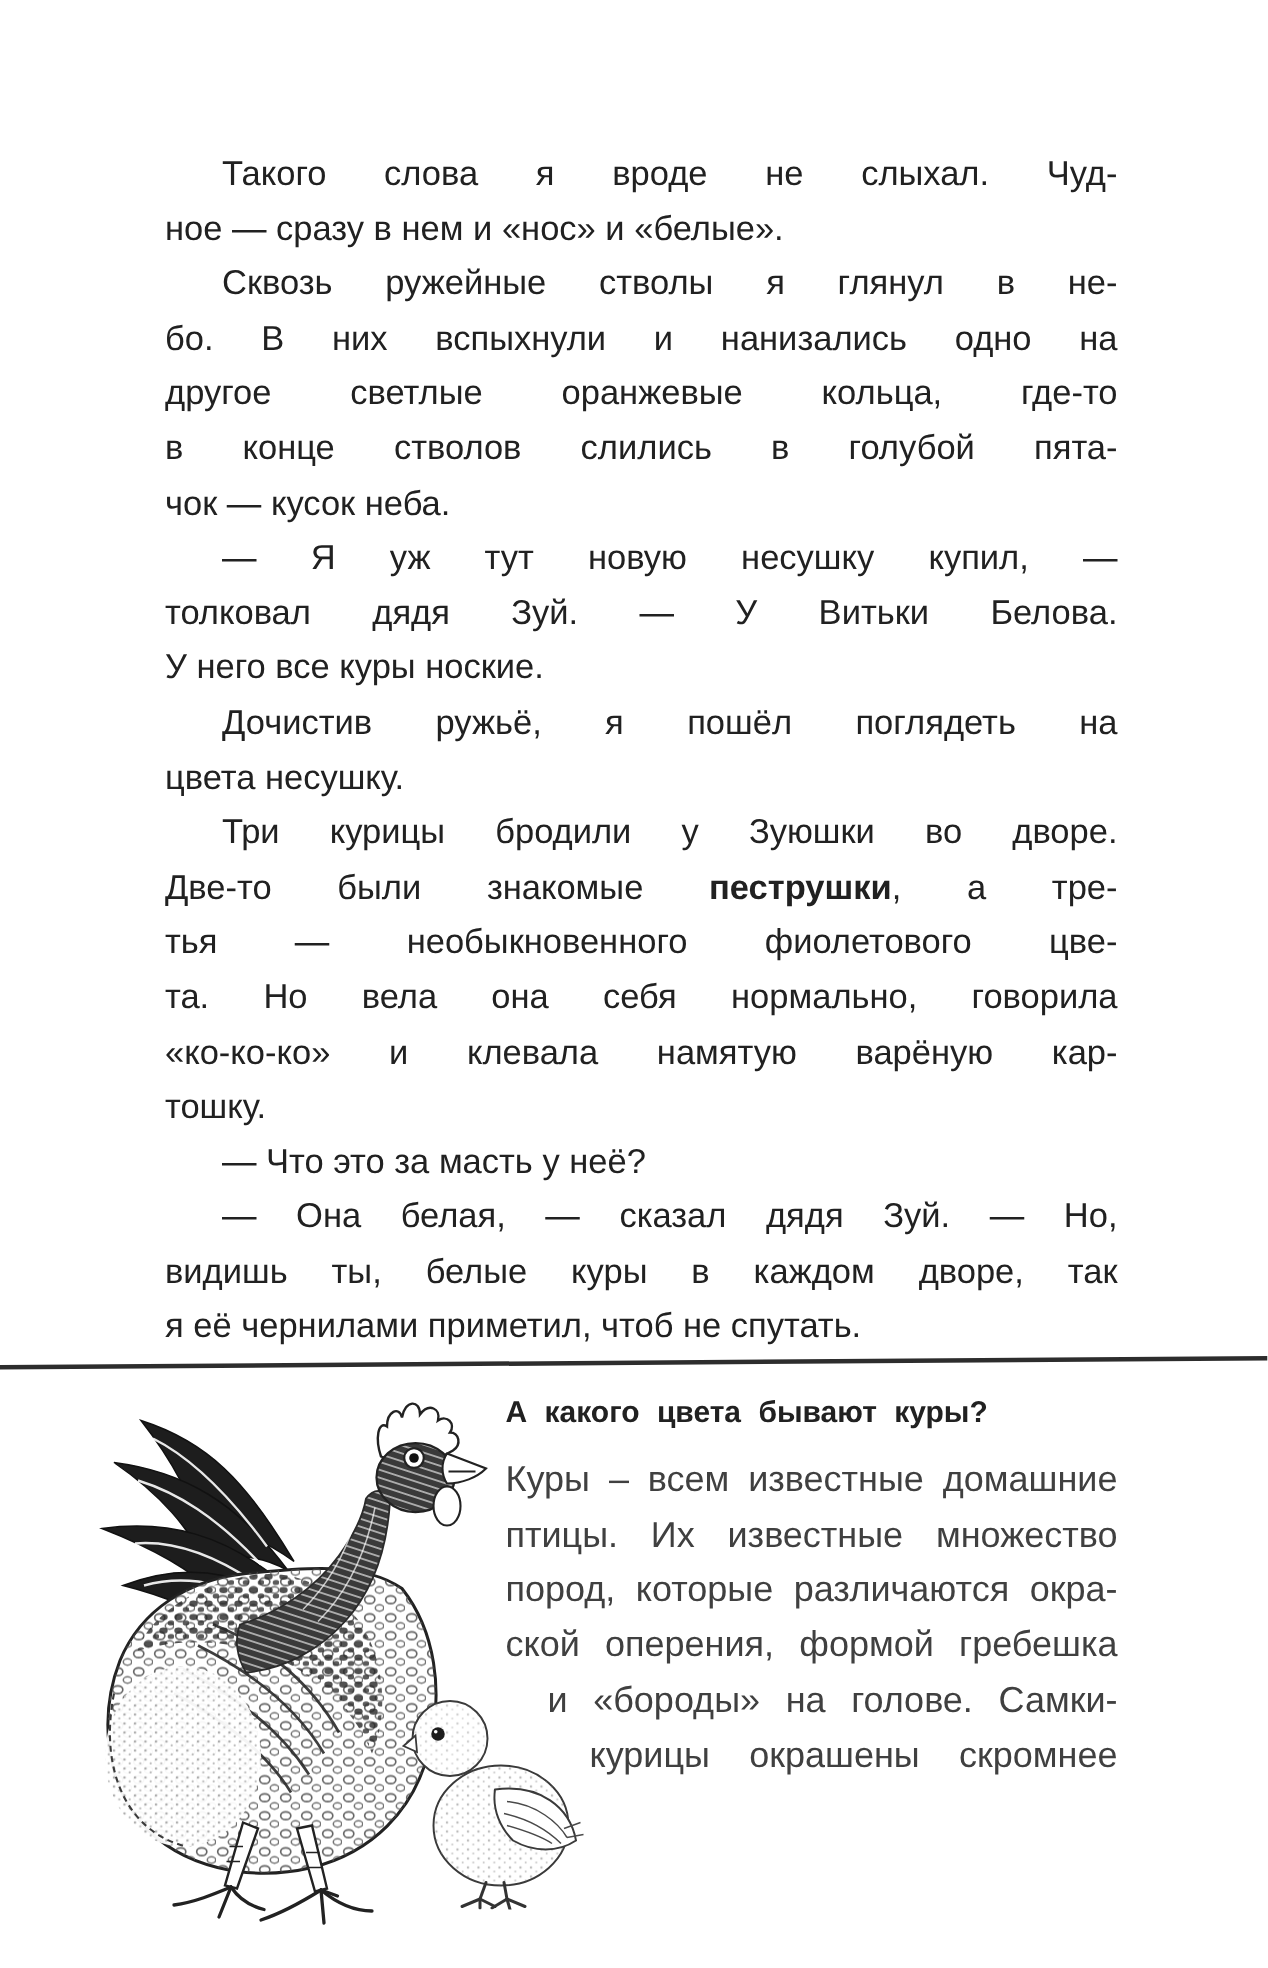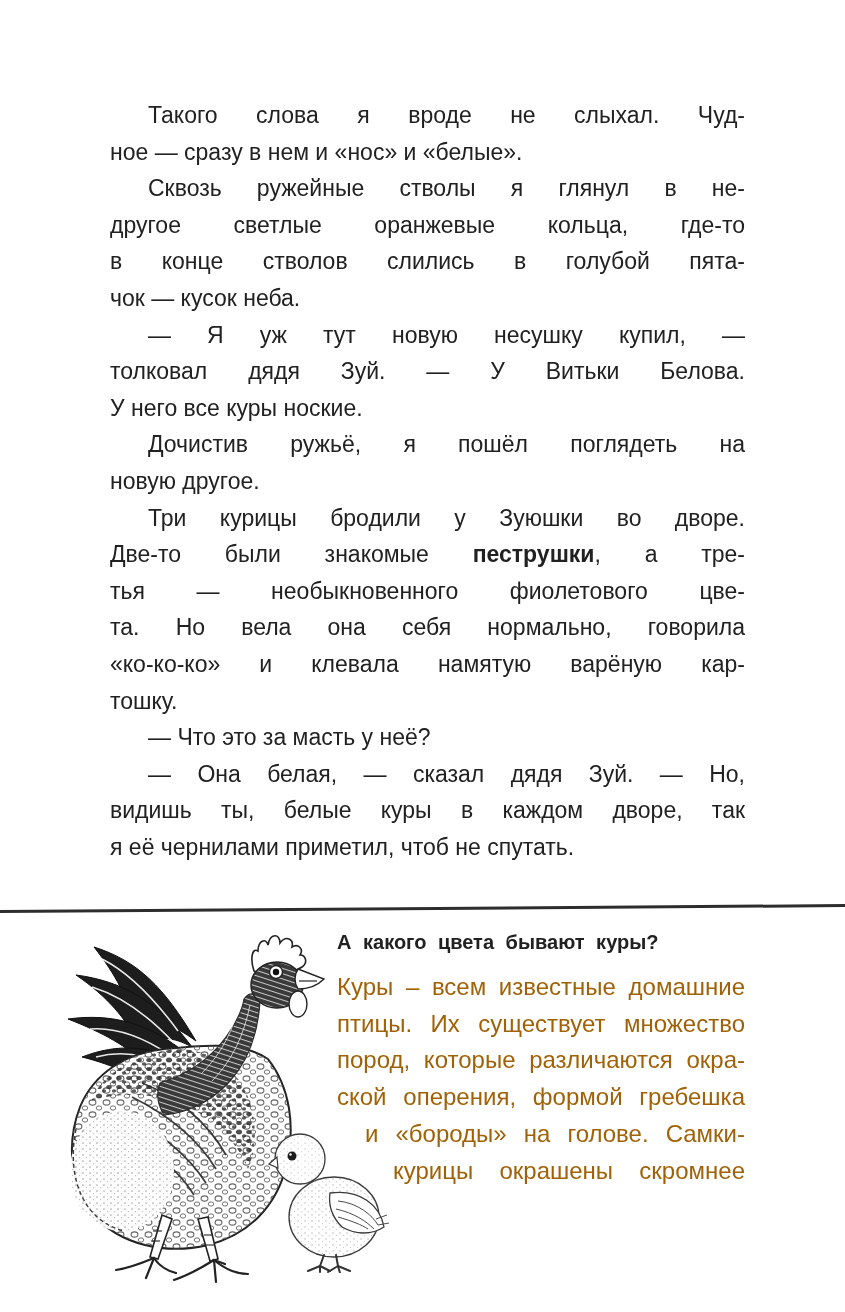--- a/index.html
+++ b/index.html
@@ -35,51 +35,52 @@
   
   .info { position:absolute; left:0; top:915px; width:845px; height:397px; }
   .info-heading {
     position:absolute; left:337px; top:16px; width:412px;
     font-size:20px; font-weight:700; word-spacing:6px;
     color:var(--ink, #212121);
   }
   .info-body {
     position:absolute; left:337px; top:54px; width:408px;
     font-size:24px; line-height:36.7px;
-    color:#a16207;
+    color:#404040;
   }
   .info-body .info-line { text-align:justify; text-align-last:justify; }
 
   svg.hen   { position:absolute; left:46px;  top:16px;  width:292px; height:362px; }
   svg.chick { position:absolute; left:268px; top:208px; width:124px; height:150px; }
 </style>
 </head>
 <body>
 
 <div class="page">
 
   <div class="story">
       <div>
         <div class="line first"><span>Такого слова я вроде не слыхал. Чуд-</span></div>
         <div class="line last"><span>ное — сразу в нем и «нос» и «белые».</span></div>
       </div>
       <div>
         <div class="line first"><span>Сквозь ружейные стволы я глянул в не-</span></div>
+        <div class="line"><span>бо. В них вспыхнули и нанизались одно на</span></div>
         <div class="line"><span>другое светлые оранжевые кольца, где-то</span></div>
         <div class="line"><span>в конце стволов слились в голубой пята-</span></div>
         <div class="line last"><span>чок — кусок неба.</span></div>
       </div>
       <div>
         <div class="line first"><span>— Я уж тут новую несушку купил, —</span></div>
         <div class="line"><span>толковал дядя Зуй. — У Витьки Белова.</span></div>
         <div class="line last"><span>У него все куры ноские.</span></div>
       </div>
       <div>
         <div class="line first"><span>Дочистив ружьё, я пошёл поглядеть на</span></div>
-        <div class="line last"><span>новую другое.</span></div>
+        <div class="line last"><span>цвета несушку.</span></div>
       </div>
       <div>
         <div class="line first"><span>Три курицы бродили у Зуюшки во дворе.</span></div>
         <div class="line"><span>Две-то были знакомые </span><span class="bold">пеструшки</span><span>, а тре-</span></div>
         <div class="line"><span>тья — необыкновенного фиолетового цве-</span></div>
         <div class="line"><span>та. Но вела она себя нормально, говорила</span></div>
         <div class="line"><span>«ко-ко-ко» и клевала намятую варёную кар-</span></div>
         <div class="line last"><span>тошку.</span></div>
       </div>
       <div>
@@ -223,21 +224,21 @@
           <path d="M52,143 L62,148"></path>
         <path d="M70,143 L60,149"></path>
           <path d="M70,143 L72,150"></path>
           <path d="M70,143 L82,148"></path>
       </g>
     </svg>
 
     <div class="info-heading">А какого цвета бывают куры?</div>
     <div class="info-body">
         <div class="info-line" style="margin-left: 0px;">Куры – всем известные домашние</div>
-        <div class="info-line" style="margin-left: 0px;">птицы. Их существует множество</div>
+        <div class="info-line" style="margin-left: 0px;">птицы. Их известные множество</div>
         <div class="info-line" style="margin-left: 0px;">пород, которые различаются окра-</div>
         <div class="info-line" style="margin-left: 0px;">ской оперения, формой гребешка</div>
         <div class="info-line" style="margin-left: 28px;">и «бороды» на голове. Самки-</div>
         <div class="info-line" style="margin-left: 56px;">курицы окрашены скромнее</div>
       </div>
   </section>
 
 </div>
 
 </body></html>

